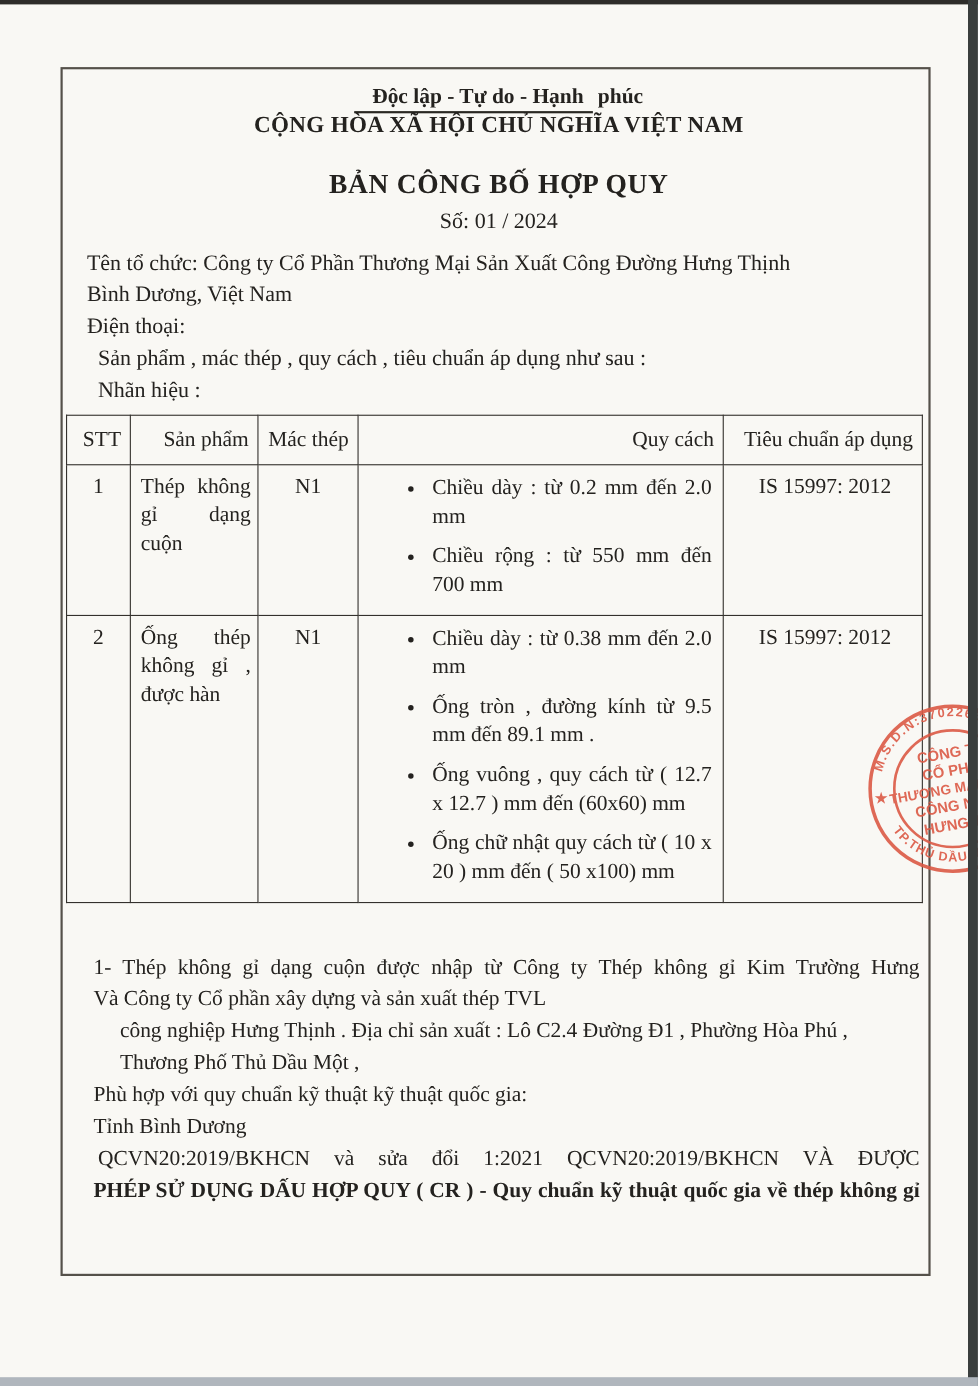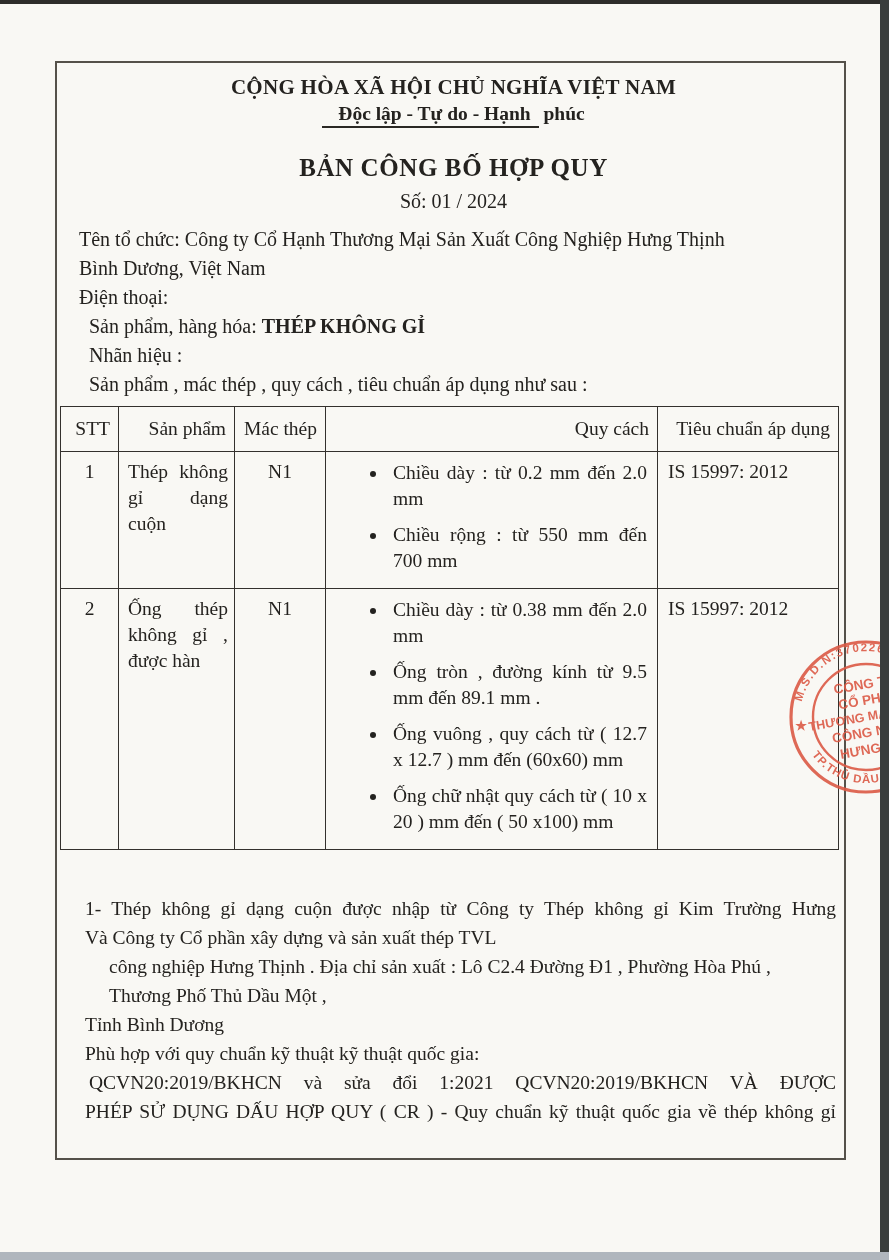--- a/index.html
+++ b/index.html
@@ -38,57 +38,56 @@
     border-collapse:collapse;table-layout:fixed;
     width:778px;margin-left:-19px;margin-top:7px;
     font-size:19.5px;line-height:26px;
   }
   table.spec th,table.spec td{border:1.7px solid #34312d;vertical-align:top;}
   table.spec th{font-weight:normal;text-align:right;padding:9px 8px;}
   th.c,td.c{text-align:center;}
   td.prod{padding:7px 6px 0 9px;text-align:justify;}
   td.num{padding-top:7px;}
   td.specs{padding:8px 10px 4px 10px;}
-  td.std{padding:7px 6px 7px 10px;}
+  td.std{padding:7px 6px 7px 10px;text-align:center;}
   td.specs ul{margin:0;padding-left:52px;}
   td.specs li{padding-left:5px;margin:0 0 10px 0;text-align:justify;}
 
   .notes{margin-top:44px;margin-right:-8px;padding-left:6px;font-size:19.5px;line-height:29px;}
   .notes div{margin:0;}
   .nowrap{white-space:nowrap;}
   .ind24{padding-left:24px;}
   .out6{margin-left:-6px;}
   .qcvn1{text-indent:4px;}
-  .qcvn2{margin-left:-23px;}
+  .qcvn2{margin-left:-23px;font-weight:bold;}
 
   .stamp{position:absolute;left:746px;top:597px;width:240px;height:240px;z-index:3;opacity:.9;}
   .stamp text{font-family:"Liberation Sans", sans-serif;font-weight:bold;}
 </style>
 </head>
 <body>
 
 <div class="strip-top"></div>
 <div class="strip-right"></div>
 <div class="strip-bottom"></div>
 
 <div class="page-box">
 
+  <div class="center motto"><span class="u">Độc lập - Tự do - Hạnh</span> <span>phúc</span></div>
   <div class="center h-national">CỘNG HÒA XÃ HỘI CHỦ NGHĨA VIỆT NAM</div>
-  <div class="center motto"><span class="u">Độc lập - Tự do - Hạnh</span> <span>phúc</span></div>
 
   <div class="center doc-title">BẢN CÔNG BỐ HỢP QUY</div>
   <div class="center doc-number">Số: 01 / 2024</div>
 
   <div class="info">
-    <p>Tên tổ chức: Công ty Cổ Hạnh Thương Mại Sản Xuất Công Nghiệp Hưng Thịnh</p>
+    <p>Tên tổ chức: Công ty Cổ Phần Thương Mại Sản Xuất Công Đường Hưng Thịnh</p>
     <p>Bình Dương, Việt Nam</p>
     <p class="mt2">Điện thoại:</p>
-    <p class="ind mt5"><span>Sản phẩm, hàng hóa: </span><b>THÉP KHÔNG GỈ</b></p>
+    <p class="ind">Sản phẩm , mác thép , quy cách , tiêu chuẩn áp dụng như sau :</p>
     <p class="ind">Nhãn hiệu :</p>
-    <p class="ind">Sản phẩm , mác thép , quy cách , tiêu chuẩn áp dụng như sau :</p>
   </div>
 
   <table class="spec">
     <colgroup>
         <col style="width:58px">
         <col style="width:116px">
         <col style="width:91px">
         <col style="width:332px">
         <col style="width:181px">
       </colgroup>
@@ -127,22 +126,22 @@
       <td class="std">IS 15997: 2012</td>
     </tr>
   </tbody>
     </table>
 
   <div class="notes">
     <div class="jl">1- Thép không gỉ dạng cuộn được nhập từ Công ty Thép không gỉ Kim Trường Hưng</div>
     <div>Và Công ty Cổ phần xây dựng và sản xuất thép TVL</div>
     <div class="nowrap ind24">công nghiệp Hưng Thịnh . Địa chỉ sản xuất : Lô C2.4 Đường Đ1 , Phường Hòa Phú ,</div>
     <div class="ind24">Thương Phố Thủ Dầu Một ,</div>
+    <div class="out6">Phù hợp với quy chuẩn kỹ thuật kỹ thuật quốc gia:</div>
     <div class="out6">Tỉnh Bình Dương</div>
-    <div class="out6">Phù hợp với quy chuẩn kỹ thuật kỹ thuật quốc gia:</div>
     <div class="jl qcvn1">QCVN20:2019/BKHCN và sửa đổi 1:2021 QCVN20:2019/BKHCN VÀ ĐƯỢC</div>
     <div class="jl qcvn2">PHÉP SỬ DỤNG DẤU HỢP QUY ( CR ) -  Quy chuẩn kỹ thuật quốc gia về thép không gỉ</div>
   </div>
 
 </div>
 
 <svg class="stamp" viewBox="0 0 240 240" width="240" height="240">
   <circle cx="120" cy="120" r="75" fill="none" stroke-width="3.2" stroke="#dc5a46"></circle>
   <circle cx="120" cy="120" r="53" fill="none" stroke-width="2.4" stroke="#dc5a46"></circle>
   <defs>

